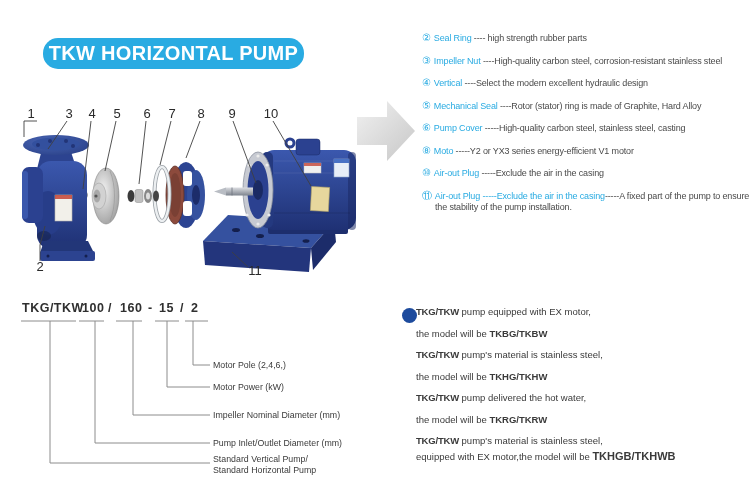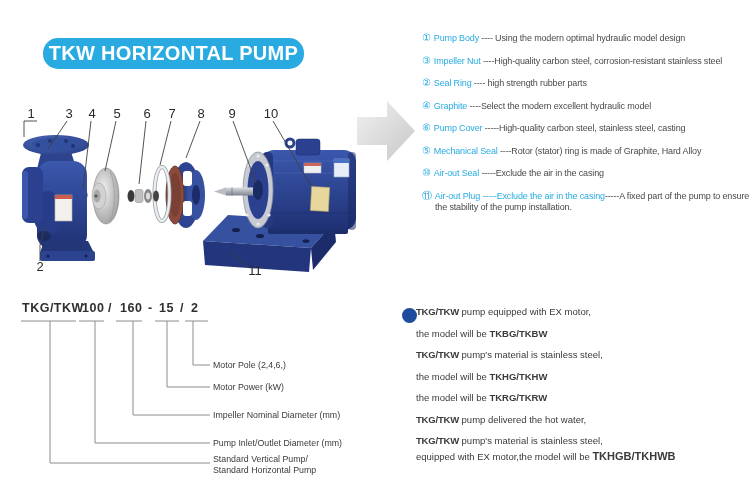--- a/index.html
+++ b/index.html
@@ -197,27 +197,27 @@
       <text class="callout" x="162" y="23">7</text>
       <text class="callout" x="191" y="23">8</text>
       <text class="callout" x="222" y="23">9</text>
       <text class="callout" x="261" y="23">10</text>
       <text class="callout" x="30" y="176">2</text>
       <text class="callout" x="245" y="180">11</text>
     </g>
   </svg>
 
   <div class="parts-list">
-    <div class="part-item"><span class="num">①</span><span class="name">Pump Body</span><span class="desc"> ---- Using the modern optimal hydraulic model design</span></div>
+    <div class="part-item"><span class="num">②</span><span class="name">Seal Ring</span><span class="desc"> ---- high strength rubber parts</span></div>
     <div class="part-item"><span class="num">③</span><span class="name">Impeller Nut</span><span class="desc"> ----High-quality carbon steel, corrosion-resistant stainless steel</span></div>
-    <div class="part-item"><span class="num">②</span><span class="name">Seal Ring</span><span class="desc"> ---- high strength rubber parts</span></div>
-    <div class="part-item"><span class="num">④</span><span class="name">Graphite</span><span class="desc"> ----Select the modern excellent hydraulic model</span></div>
+    <div class="part-item"><span class="num">④</span><span class="name">Vertical</span><span class="desc"> ----Select the modern excellent hydraulic design</span></div>
+    <div class="part-item"><span class="num">⑤</span><span class="name">Mechanical Seal</span><span class="desc"> ----Rotor (stator) ring is made of Graphite, Hard Alloy</span></div>
     <div class="part-item"><span class="num">⑥</span><span class="name">Pump Cover</span><span class="desc"> -----High-quality carbon steel, stainless steel, casting</span></div>
-    <div class="part-item"><span class="num">⑤</span><span class="name">Mechanical Seal</span><span class="desc"> ----Rotor (stator) ring is made of Graphite, Hard Alloy</span></div>
-    <div class="part-item"><span class="num">⑩</span><span class="name">Air-out Seal</span><span class="desc"> -----Exclude the air in the casing</span></div>
+    <div class="part-item"><span class="num">⑧</span><span class="name">Moto</span><span class="desc"> -----Y2 or YX3 series energy-efficient V1 motor</span></div>
+    <div class="part-item"><span class="num">⑩</span><span class="name">Air-out Plug</span><span class="desc"> -----Exclude the air in the casing</span></div>
     <div class="part-item wrap"><span class="num">⑪</span><span class="name">Air-out Plug -----Exclude the air in the casing</span><span class="desc">-----A fixed part of the pump to ensure the stability of the pump installation.</span></div>
   </div>
 
   <svg class="model-svg" width="348" height="200" viewBox="0 0 348 200">
     <text class="seg" x="2" y="17">TKG/TKW</text>
     <text class="seg" x="62" y="17">100</text>
     <text class="seg" x="88" y="17">/</text>
     <text class="seg" x="100" y="17">160</text>
     <text class="seg" x="128" y="17">-</text>
     <text class="seg" x="139" y="17">15</text>
@@ -244,19 +244,19 @@
     <text class="lbl" x="193" y="167">Standard Vertical Pump/</text>
     <text class="lbl" x="193" y="178">Standard Horizontal Pump</text>
   </svg>
 
   <div class="bullet"></div>
   <div class="notes">
     <div class="note-line"><span class="lead">TKG/TKW</span><span> pump equipped with EX motor,</span><span class="bold"></span></div>
     <div class="note-line"><span class="lead"></span><span>the model will be </span><span class="bold">TKBG/TKBW</span></div>
     <div class="note-line"><span class="lead">TKG/TKW</span><span> pump's material is stainless steel,</span><span class="bold"></span></div>
     <div class="note-line"><span class="lead"></span><span>the model will be </span><span class="bold">TKHG/TKHW</span></div>
+    <div class="note-line"><span class="lead">TKG/TKW</span><span> pump delivered the hot water,</span><span class="bold"></span></div>
     <div class="note-line"><span class="lead"></span><span>the model will be </span><span class="bold">TKRG/TKRW</span></div>
-    <div class="note-line"><span class="lead">TKG/TKW</span><span> pump delivered the hot water,</span><span class="bold"></span></div>
     <div class="note-line tight"><span class="lead">TKG/TKW</span><span> pump's material is stainless steel,</span><span class="bold"></span></div>
     <div class="note-line"><span class="lead"></span><span>equipped with EX motor,the model will be </span><span class="bold big">TKHGB/TKHWB</span></div>
   </div>
 
 </div>
 
 </body></html>

